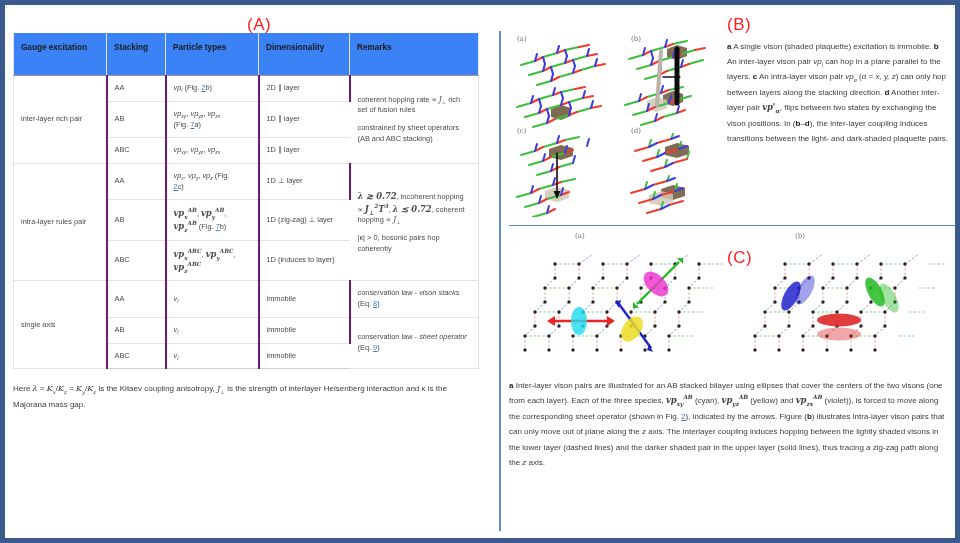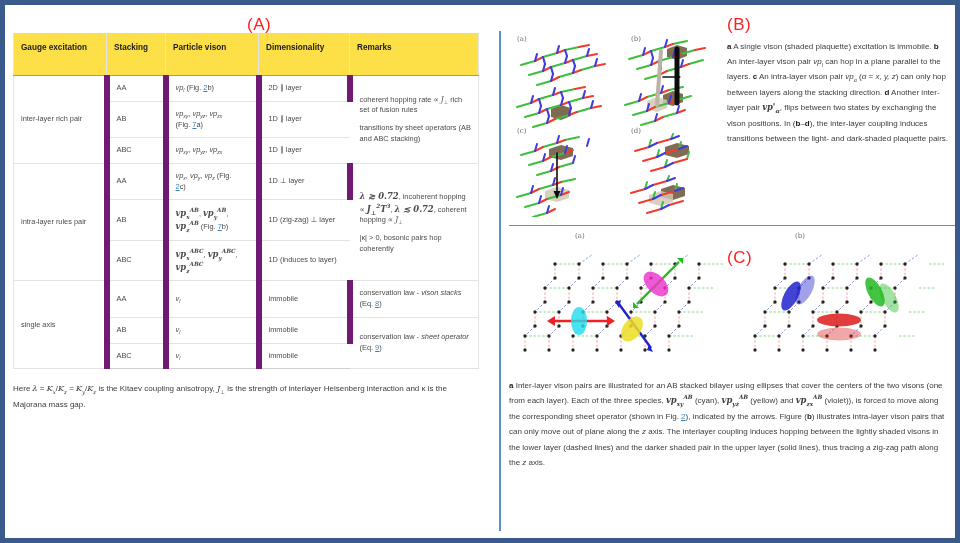--- a/index.html
+++ b/index.html
@@ -31,37 +31,37 @@
   }
   table.sci {
     width: 466px;
     border-collapse: collapse;
     table-layout: fixed;
     font-size: 7.4px;
     color: #3c3c3c;
     background: #ffffff;
   }
   table.sci thead th {
-    background: #fde047;
+    background: #3b82f6;
     text-align: left;
     vertical-align: top;
     font-weight: bold;
     color: #1a1a1a;
     font-size: 8.2px;
     padding: 9px 7px 22px 7px;
     border-bottom: 1.6px solid #9a9a9a;
     border-right: 1px solid #e3e3e3;
     line-height: 1.35;
   }
   table.sci thead th:last-child { border-right: none; }
   table.sci td {
     vertical-align: middle;
     padding: 7px 7px;
     border-bottom: 1px solid #e3e3e3;
-    border-right: 6px solid #701a75;
+    border-right: 2px solid #701a75;
     line-height: 1.45;
     color: #4a4a4a;
   }
   table.sci td:last-child { border-right: none; }
   table.sci tbody tr:last-child td { border-bottom: 1px solid #cfcfcf; }
   table.sci { border: 1px solid #e3e3e3; border-top: none; }
   .cell-group { color: #4a4a4a; }
   .mono-it { font-style: italic; }
   .lnk { color: #3a7ebf; text-decoration: underline; }
   sub, sup { font-size: 68%; line-height: 0; }
@@ -114,40 +114,40 @@
   <div class="panel-tag" style="left:242px; top:10px;">(A)</div>
   <div class="panel-tag" style="left:722px; top:10px;">(B)</div>
   <div class="panel-tag" style="left:722px; top:243px;">(C)</div>
 
   <div id="left-col">
     <table class="sci">
       <thead>
         <tr>
           <th style="width:78px;">Gauge excitation</th>
           <th style="width:44px;">Stacking</th>
-          <th style="width:78px;">Particle vison</th>
+          <th style="width:78px;">Particle types</th>
           <th style="width:76px;">Dimensionality</th>
           <th>Remarks</th>
         </tr>
       </thead>
       <tbody>
 
         <tr>
           <td rowspan="3" class="cell-group">inter-layer rich pair</td>
           <td>AA</td>
           <td>
             <span class="mono-it">vp</span><sub class="mono-it">l</sub> (Fig.&nbsp;<span class="lnk">2</span>b)
           </td>
           <td>2D ∥ layer</td>
           <td rowspan="3">
             <div class="rmk-block">
               coherent hopping rate ∝ <span class="imath">J</span><sub>⊥</sub>&nbsp;rich set of fusion rules
             </div>
             <div class="rmk-block">
-              transitions by sheet operators (AB and ABC stacking)
+              constrained by sheet operators (AB and ABC stacking)
             </div>
           </td>
         </tr>
         <tr>
           <td>AB</td>
           <td>
             <span class="mono-it">vp</span><sub class="mono-it">xy</sub>, <span class="mono-it">vp</span><sub class="mono-it">yz</sub>, <span class="mono-it">vp</span><sub class="mono-it">zx</sub><br>(Fig.&nbsp;<span class="lnk">7</span>a)
           </td>
           <td>1D ∥ layer</td>
         </tr>

